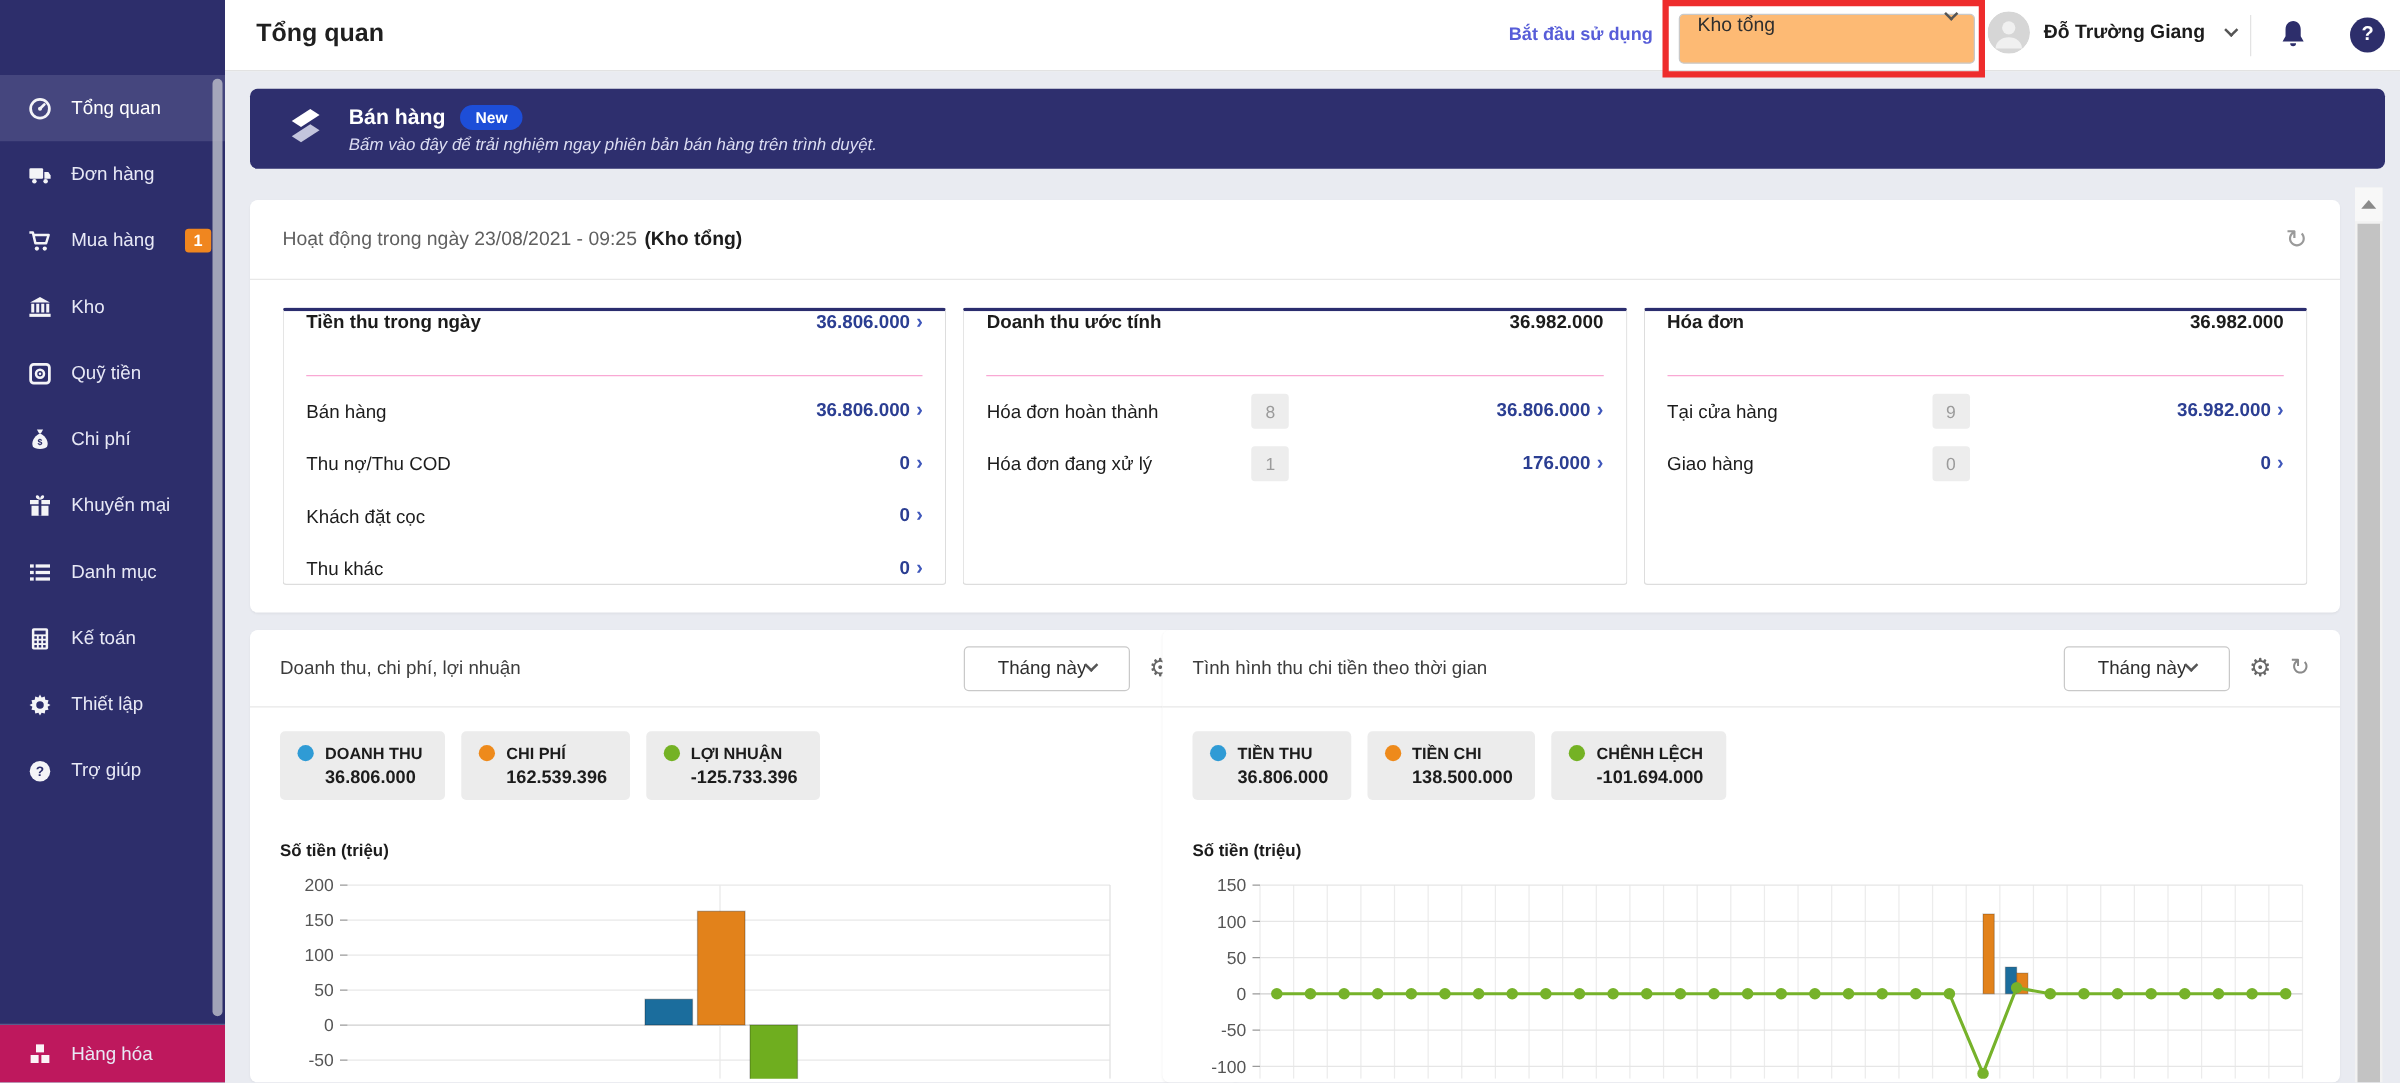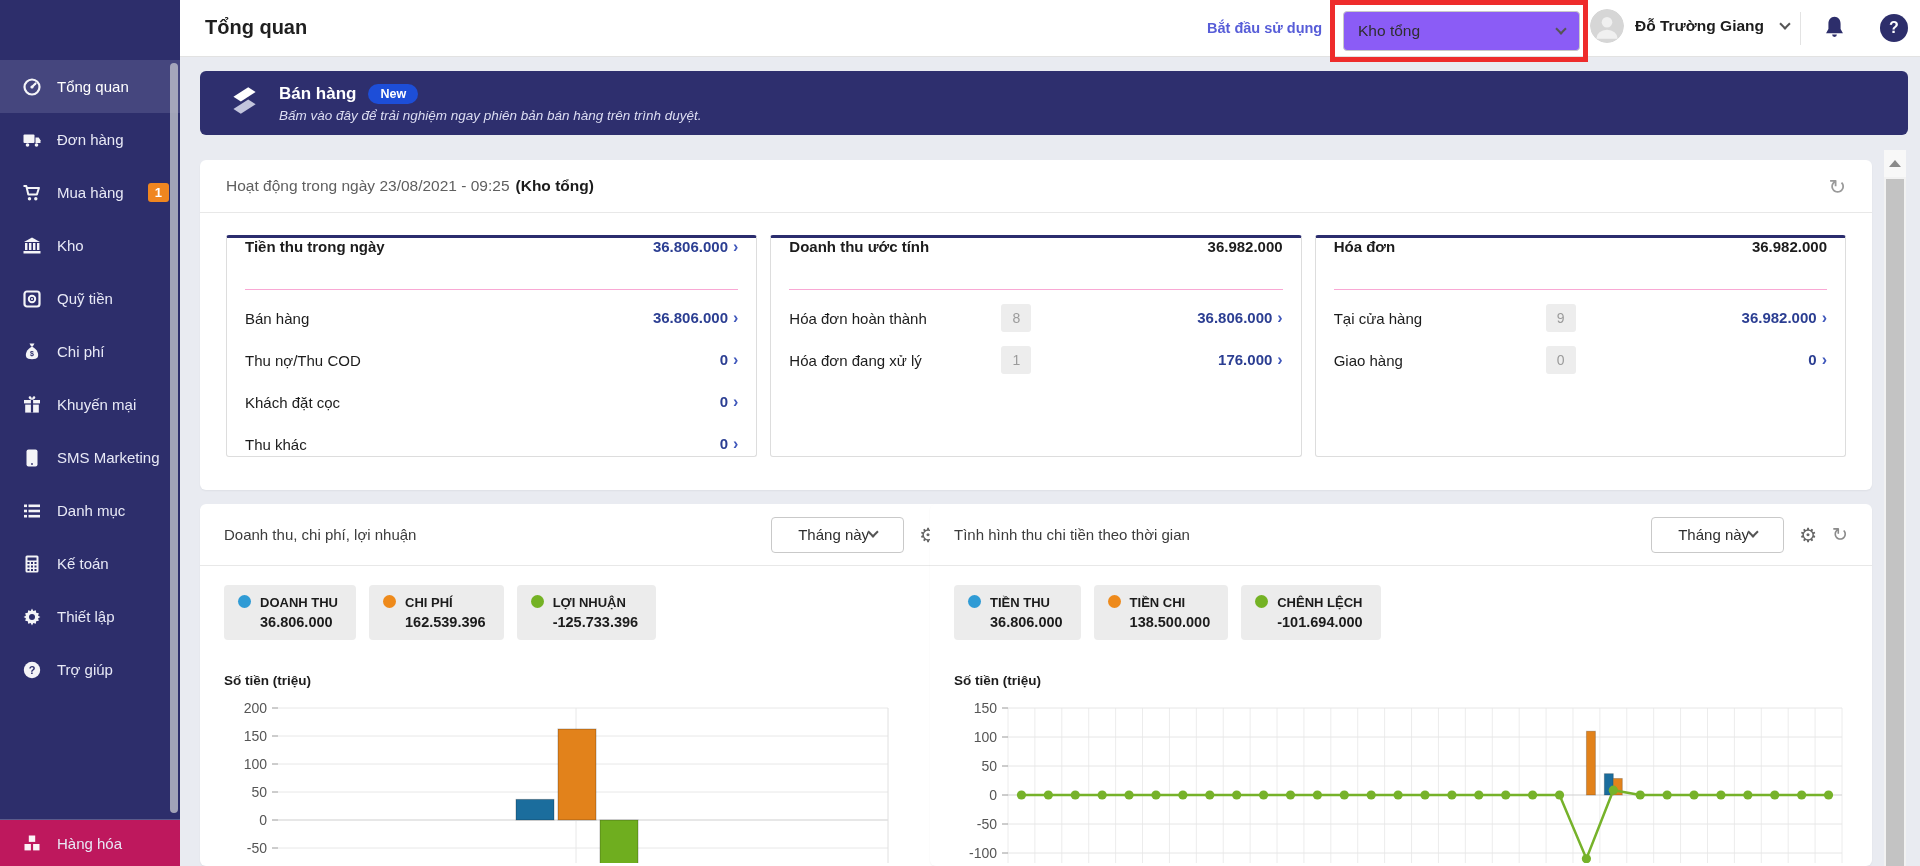--- a/index.html
+++ b/index.html
@@ -20,42 +20,42 @@
 .mi-badge{margin-left:9px;background:#f0861f;color:#fff;font-size:13px;font-weight:700;padding:2px 7px;border-radius:3px}
 .sb-scrollbar{position:absolute;top:63px;right:2px;width:8px;height:750px;background:#b6b7c6;border-radius:4px;opacity:.85;z-index:5}
 .sidebar-divider{position:absolute;bottom:46px;left:0;right:0;height:1px;background:rgba(255,255,255,.22)}
 .sidebar-bottom{position:absolute;bottom:0;left:0;right:0;height:46px;background:#be185d}
 .sidebar-bottom .menu-item{height:46px}
 
 
 .topbar{position:absolute;left:180px;top:0;right:0;height:57px;background:#fff;border-bottom:1px solid #e2e2e2;z-index:10}
 .page-title{position:absolute;left:25px;top:16px;font-size:20px;font-weight:700;color:#1f1f1f}
 .start-link{position:absolute;left:1027px;top:20px;font-size:14.5px;font-weight:700;color:#575dd8;text-decoration:none;cursor:pointer}
-.store-select{position:absolute;left:1163px;top:11px;width:237px;height:40px;border:1px solid #c9c9c9;border-radius:4px;background:#8b5cf6;display:flex;align-items:center;justify-content:space-between;padding:0 14px;font-size:15.5px;color:#2e2e2e;cursor:pointer}
+.store-select{position:absolute;left:1163px;top:11px;width:237px;height:40px;border:1px solid #c9c9c9;border-radius:4px;background:#fdba74;display:flex;align-items:flex-start;justify-content:space-between;padding:0 14px;font-size:15.5px;color:#2e2e2e;cursor:pointer}
 .chev{width:8px;height:8px;border-right:2px solid #555;border-bottom:2px solid #555;transform:rotate(45deg);display:inline-block;margin-top:-5px}
 .user{position:absolute;left:1410px;top:9px;display:flex;align-items:center;gap:11px;cursor:pointer}
 .avatar{width:34px;height:34px;border-radius:50%;overflow:hidden;flex:none}
 .uname{font-size:15.5px;font-weight:700;color:#1c1c1c;white-space:nowrap}
 .user .chev{margin-left:6px}
 .vdiv{position:absolute;left:1620px;top:12px;width:1px;height:33px;background:#e3e3e3}
 .bell{position:absolute;left:1641px;top:14px;cursor:pointer}
 .help-circle{position:absolute;left:1700px;top:14px;width:28px;height:28px;border-radius:50%;background:#2d2e6b;color:#fff;font-weight:700;font-size:16px;display:flex;align-items:center;justify-content:center;cursor:pointer}
 .red-annotation{position:absolute;left:1330px;top:0;width:258px;height:62px;border:5px solid #ee2c2c;z-index:50;pointer-events:none}
 
 
 .banner{position:absolute;left:200px;top:71px;width:1708px;height:64px;background:#2e2f6e;border-radius:6px;display:flex;align-items:center;padding-left:26px;gap:17px;z-index:5;cursor:pointer}
 .banner-line1{display:flex;align-items:center}
 .banner-title{font-size:17px;font-weight:700;color:#fff}
 .new-badge{background:#1d4ed8;color:#fff;font-size:12.5px;font-weight:700;padding:3px 12px;border-radius:11px;margin-left:12px}
 .banner-sub{font-size:13.5px;font-style:italic;color:#dcddf2;margin-top:4px}
 
 
 .card{background:#fff;border-radius:6px;box-shadow:0 1px 2px rgba(0,0,0,.05)}
 .activity{position:absolute;left:200px;top:160px;width:1672px;height:330px}
-.activity-header{height:53px;display:flex;align-items:center;padding:0 26px;border-bottom:1px solid #e8e8e8;font-size:15.5px;color:#5f5f5f}
+.activity-header{height:64px;display:flex;align-items:center;padding:0 26px;border-bottom:1px solid #e8e8e8;font-size:15.5px;color:#5f5f5f}
 .activity-header b{color:#1c1c1c;margin-left:6px;font-weight:700}
 .refresh{margin-left:auto;font-size:21px;color:#9a9a9a;cursor:pointer;line-height:1}
 .stat-cards{display:flex;gap:13px;padding:22px 26px 0}
 .stat-card{flex:1;border:1px solid #ddd;border-top:3px solid #2b2d6e;border-radius:3px;padding:0 18px;height:222px;background:#fff}
 .stat-header{display:flex;align-items:flex-start;justify-content:space-between;height:52px;border-bottom:1px solid #f9a8d4;font-weight:700;font-size:15px}
 .navy{color:#2b3e92}
 .dark{color:#1c1c1c}
 .arr{color:#3f57bb;font-weight:700;margin-left:5px;font-size:16px}
 .stat-row{display:flex;align-items:center;margin-top:14px;font-size:15px;height:28px}
 .sr-label{width:212px}
@@ -67,21 +67,21 @@
 #chart-left{left:200px;width:792px}
 #chart-right{left:930px;width:942px}
 .cc-header{height:62px;display:flex;align-items:center;padding:0 24px;border-bottom:1px solid #e8e8e8}
 .cc-title{font-size:15px;color:#3c3c3c}
 .cc-controls{margin-left:auto;display:flex;align-items:center;gap:15px}
 .period-select{width:133px;height:36px;border:1px solid #c9c9c9;border-radius:4px;display:flex;align-items:center;justify-content:center;padding:0 12px;font-size:15px;color:#2e2e2e;cursor:pointer}
 .gear-glyph{font-size:20px;color:#666;cursor:pointer;line-height:1}
 .refresh2{font-size:19px;color:#8a8a8a;cursor:pointer;line-height:1}
 .legend-row{display:flex;gap:13px;padding:19px 24px 0}
 .chip{background:#ececec;border-radius:4px;padding:10px 18px 10px 14px;cursor:pointer}
-.chip-top{display:flex;gap:9px;font-size:13px;font-weight:700;color:#1c1c1c;white-space:nowrap}
+.chip-top{display:flex;align-items:center;gap:9px;font-size:13px;font-weight:700;color:#1c1c1c;white-space:nowrap}
 .dot{width:13px;height:13px;border-radius:50%;flex:none}
 .chip-val{margin-left:22px;margin-top:4px;font-size:14.5px;font-weight:700;color:#1c1c1c}
 .axis-label{margin:33px 0 0 24px;font-size:13.5px;font-weight:700;color:#1c1c1c;height:17px}
 svg.chart{display:block;margin-left:24px;margin-top:8px}
 
 
 .v-scrollbar{position:absolute;right:14px;top:150px;width:22px;height:716px;background:#f2f2f2;z-index:15}
 .v-up{height:27px;background:#f8f8f8;display:flex;align-items:center;justify-content:center;cursor:pointer}
 .up-arrow{width:0;height:0;border-left:6px solid transparent;border-right:6px solid transparent;border-bottom:7px solid #8a8a8a}
 .v-thumb{position:absolute;top:29px;left:2px;width:18px;bottom:0;background:#c3c3c3;cursor:pointer}
@@ -159,29 +159,20 @@
       <div class="menu-item">
         <span class="mi-icon">
           <svg viewBox="0 0 20 20" width="20" height="20">
             <rect x="2" y="5" width="16" height="3.4" fill="#fff"></rect>
             <rect x="3.2" y="9.6" width="13.6" height="8" fill="#fff"></rect>
             <rect x="8.9" y="5" width="2.2" height="12.6" fill="#2d2e6b"></rect>
             <path d="M10 4.8 C 7 4.8 5.5 1.5 7.8 1.2 C 9.2 1 10 3 10 4.8 C 10 3 10.8 1 12.2 1.2 C 14.5 1.5 13 4.8 10 4.8 Z" fill="#fff"></path>
           </svg>
         </span>
         <span class="mi-label">Khuyến mại</span>
-      </div>
-      <div class="menu-item">
-        <span class="mi-icon">
-          <svg viewBox="0 0 20 20" width="20" height="20">
-            <rect x="4.5" y="1.5" width="11" height="17" rx="2" fill="#fff"></rect>
-            <circle cx="10" cy="16" r=".9" fill="#2d2e6b"></circle>
-          </svg>
-        </span>
-        <span class="mi-label">SMS Marketing</span>
       </div>
       <div class="menu-item">
         <span class="mi-icon">
           <svg viewBox="0 0 20 20" width="20" height="20">
             <g fill="#fff">
               <rect x="2" y="3.5" width="3" height="2.6"></rect>
               <rect x="6.5" y="3.5" width="11.5" height="2.6"></rect>
               <rect x="2" y="8.7" width="3" height="2.6"></rect>
               <rect x="6.5" y="8.7" width="11.5" height="2.6"></rect>
               <rect x="2" y="13.9" width="3" height="2.6"></rect>

